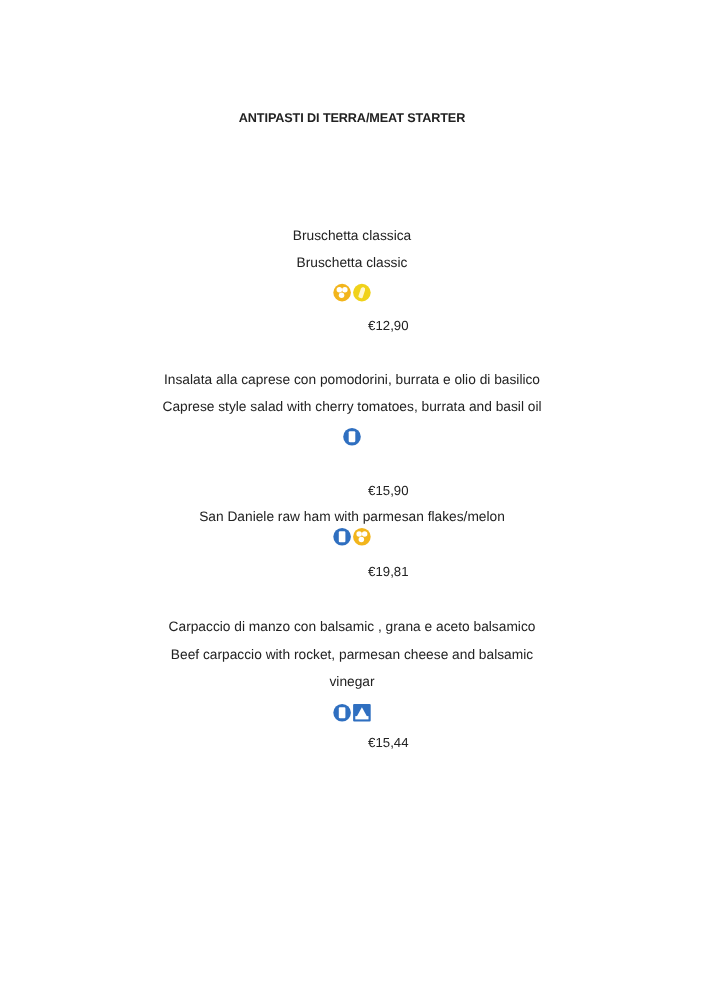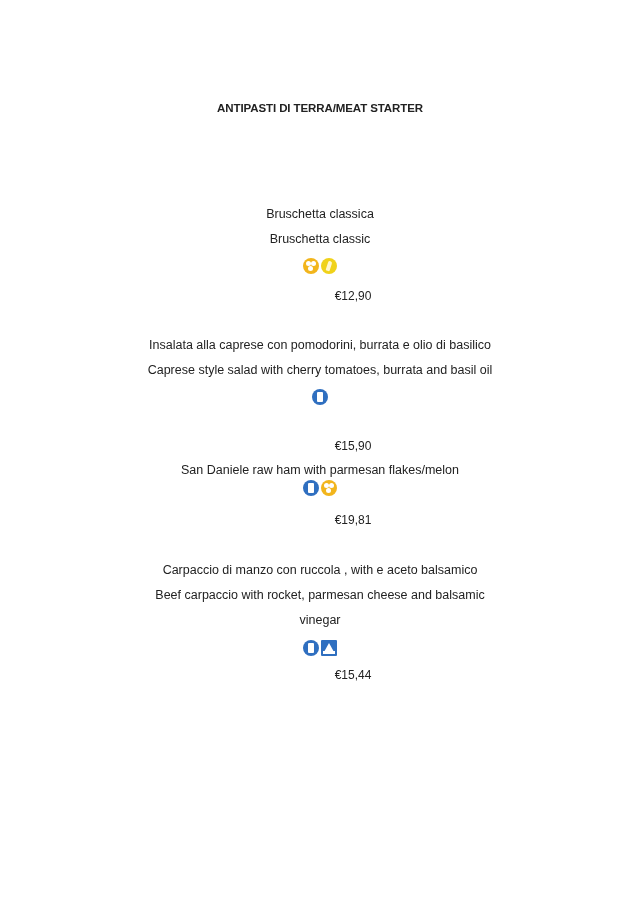--- a/index.html
+++ b/index.html
@@ -135,21 +135,21 @@
         <i class="carton"></i>
       </span>
     <span class="ic ic-egg">
         <i class="blob b1"></i>
         <i class="blob b2"></i>
         <i class="blob b3"></i>
       </span>
   </div>
   <div class="line price" style="top:512px;">€19,81</div>
 
-  <div class="line" style="top:562px;">Carpaccio di manzo con ruccola , with e aceto balsamico</div>
+  <div class="line" style="top:562px;">Carpaccio di manzo con balsamic , grana e aceto balsamico</div>
   <div class="line" style="top:587px;">Beef carpaccio with rocket, parmesan cheese and balsamic</div>
   <div class="line" style="top:612px;">vinegar</div>
   <div class="icons" style="top:640px;">
     <span class="ic ic-milk">
         <i class="carton"></i>
       </span>
     <span class="ic-sulf">
         <i class="flask"></i>
         <i class="base"></i>
       </span>

